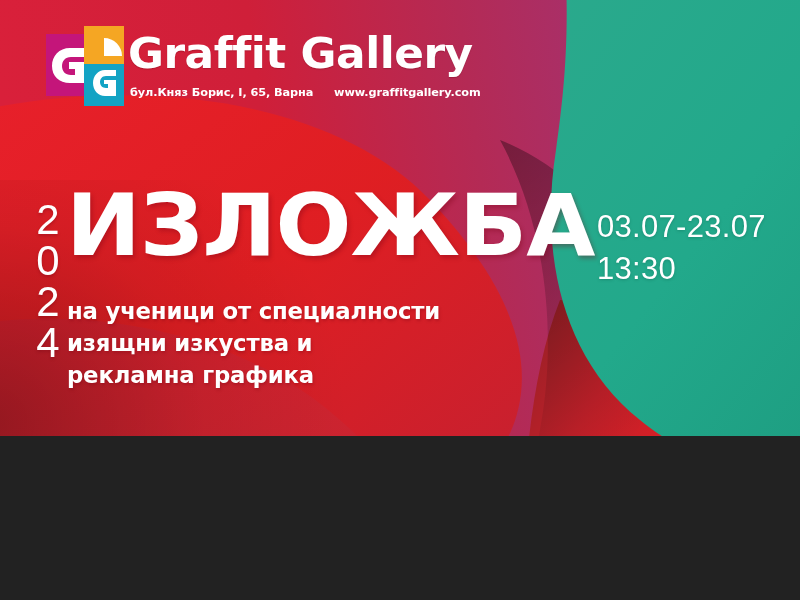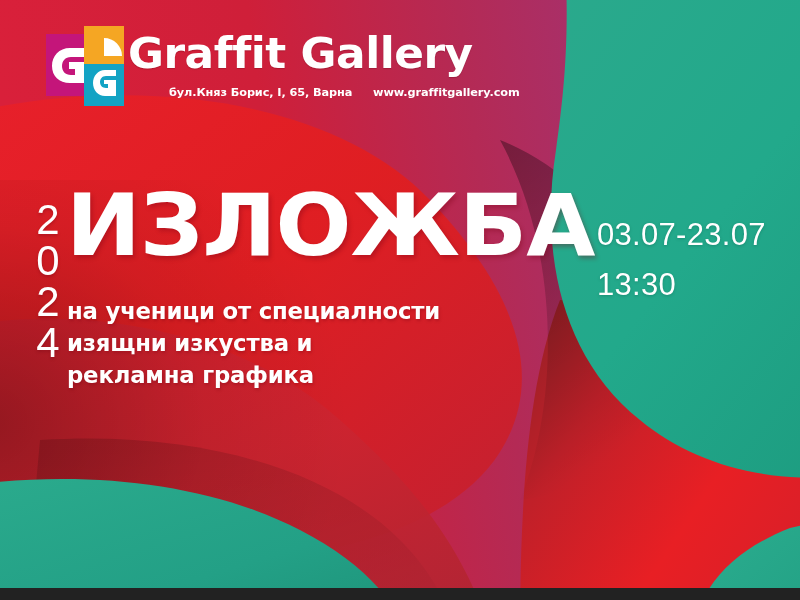--- a/index.html
+++ b/index.html
@@ -7,21 +7,21 @@
     padding: 0;
     background: #222;
   }
   body {
     font-family: "Liberation Sans", sans-serif;
   }
 
   #poster {
     position: relative;
     width: 800px;
-    height: 588px;
+    height: 436px;
     overflow: hidden;
     background: #0369a1;
   }
 
   #bg-svg {
     position: absolute;
     inset: 0;
     width: 800px;
     height: 600px;
     display: block;
@@ -63,21 +63,20 @@
   .addressline {
     position: absolute;
     left: 86px;
     top: 62px;
     white-space: nowrap;
     font-family: "DejaVu Sans", sans-serif;
     font-weight: bold;
     font-size: 11.3px;
     color: #ffffff;
     letter-spacing: -0.1px;
-    margin-left: 39px;
   }
   .addressline .site {
     margin-left: 17px;
   }
 
   
   .year-rail {
     position: absolute;
     left: 31px;
     top: 199px;
@@ -135,21 +134,21 @@
     top: 206px;
     color: #ffffff;
     font-family: "Liberation Sans", sans-serif;
     font-weight: 300;
     font-size: 31px;
     line-height: 1.34;
     letter-spacing: 0.3px;
     white-space: nowrap;
     text-shadow: 0 1px 3px rgba(0,70,55,0.28);
   }
-  .dateblock div { display: block; margin-top: 8px; }
+  .dateblock div { display: block; }
 </style>
 </head>
 <body>
 
 <div id="poster">
 
   <svg id="bg-svg" viewBox="0 0 800 600" preserveAspectRatio="none">
     <defs>
       <linearGradient id="gradBase" x1="0" y1="0.15" x2="1" y2="0.05">
         <stop offset="0%" stop-color="#d9203a"></stop>

